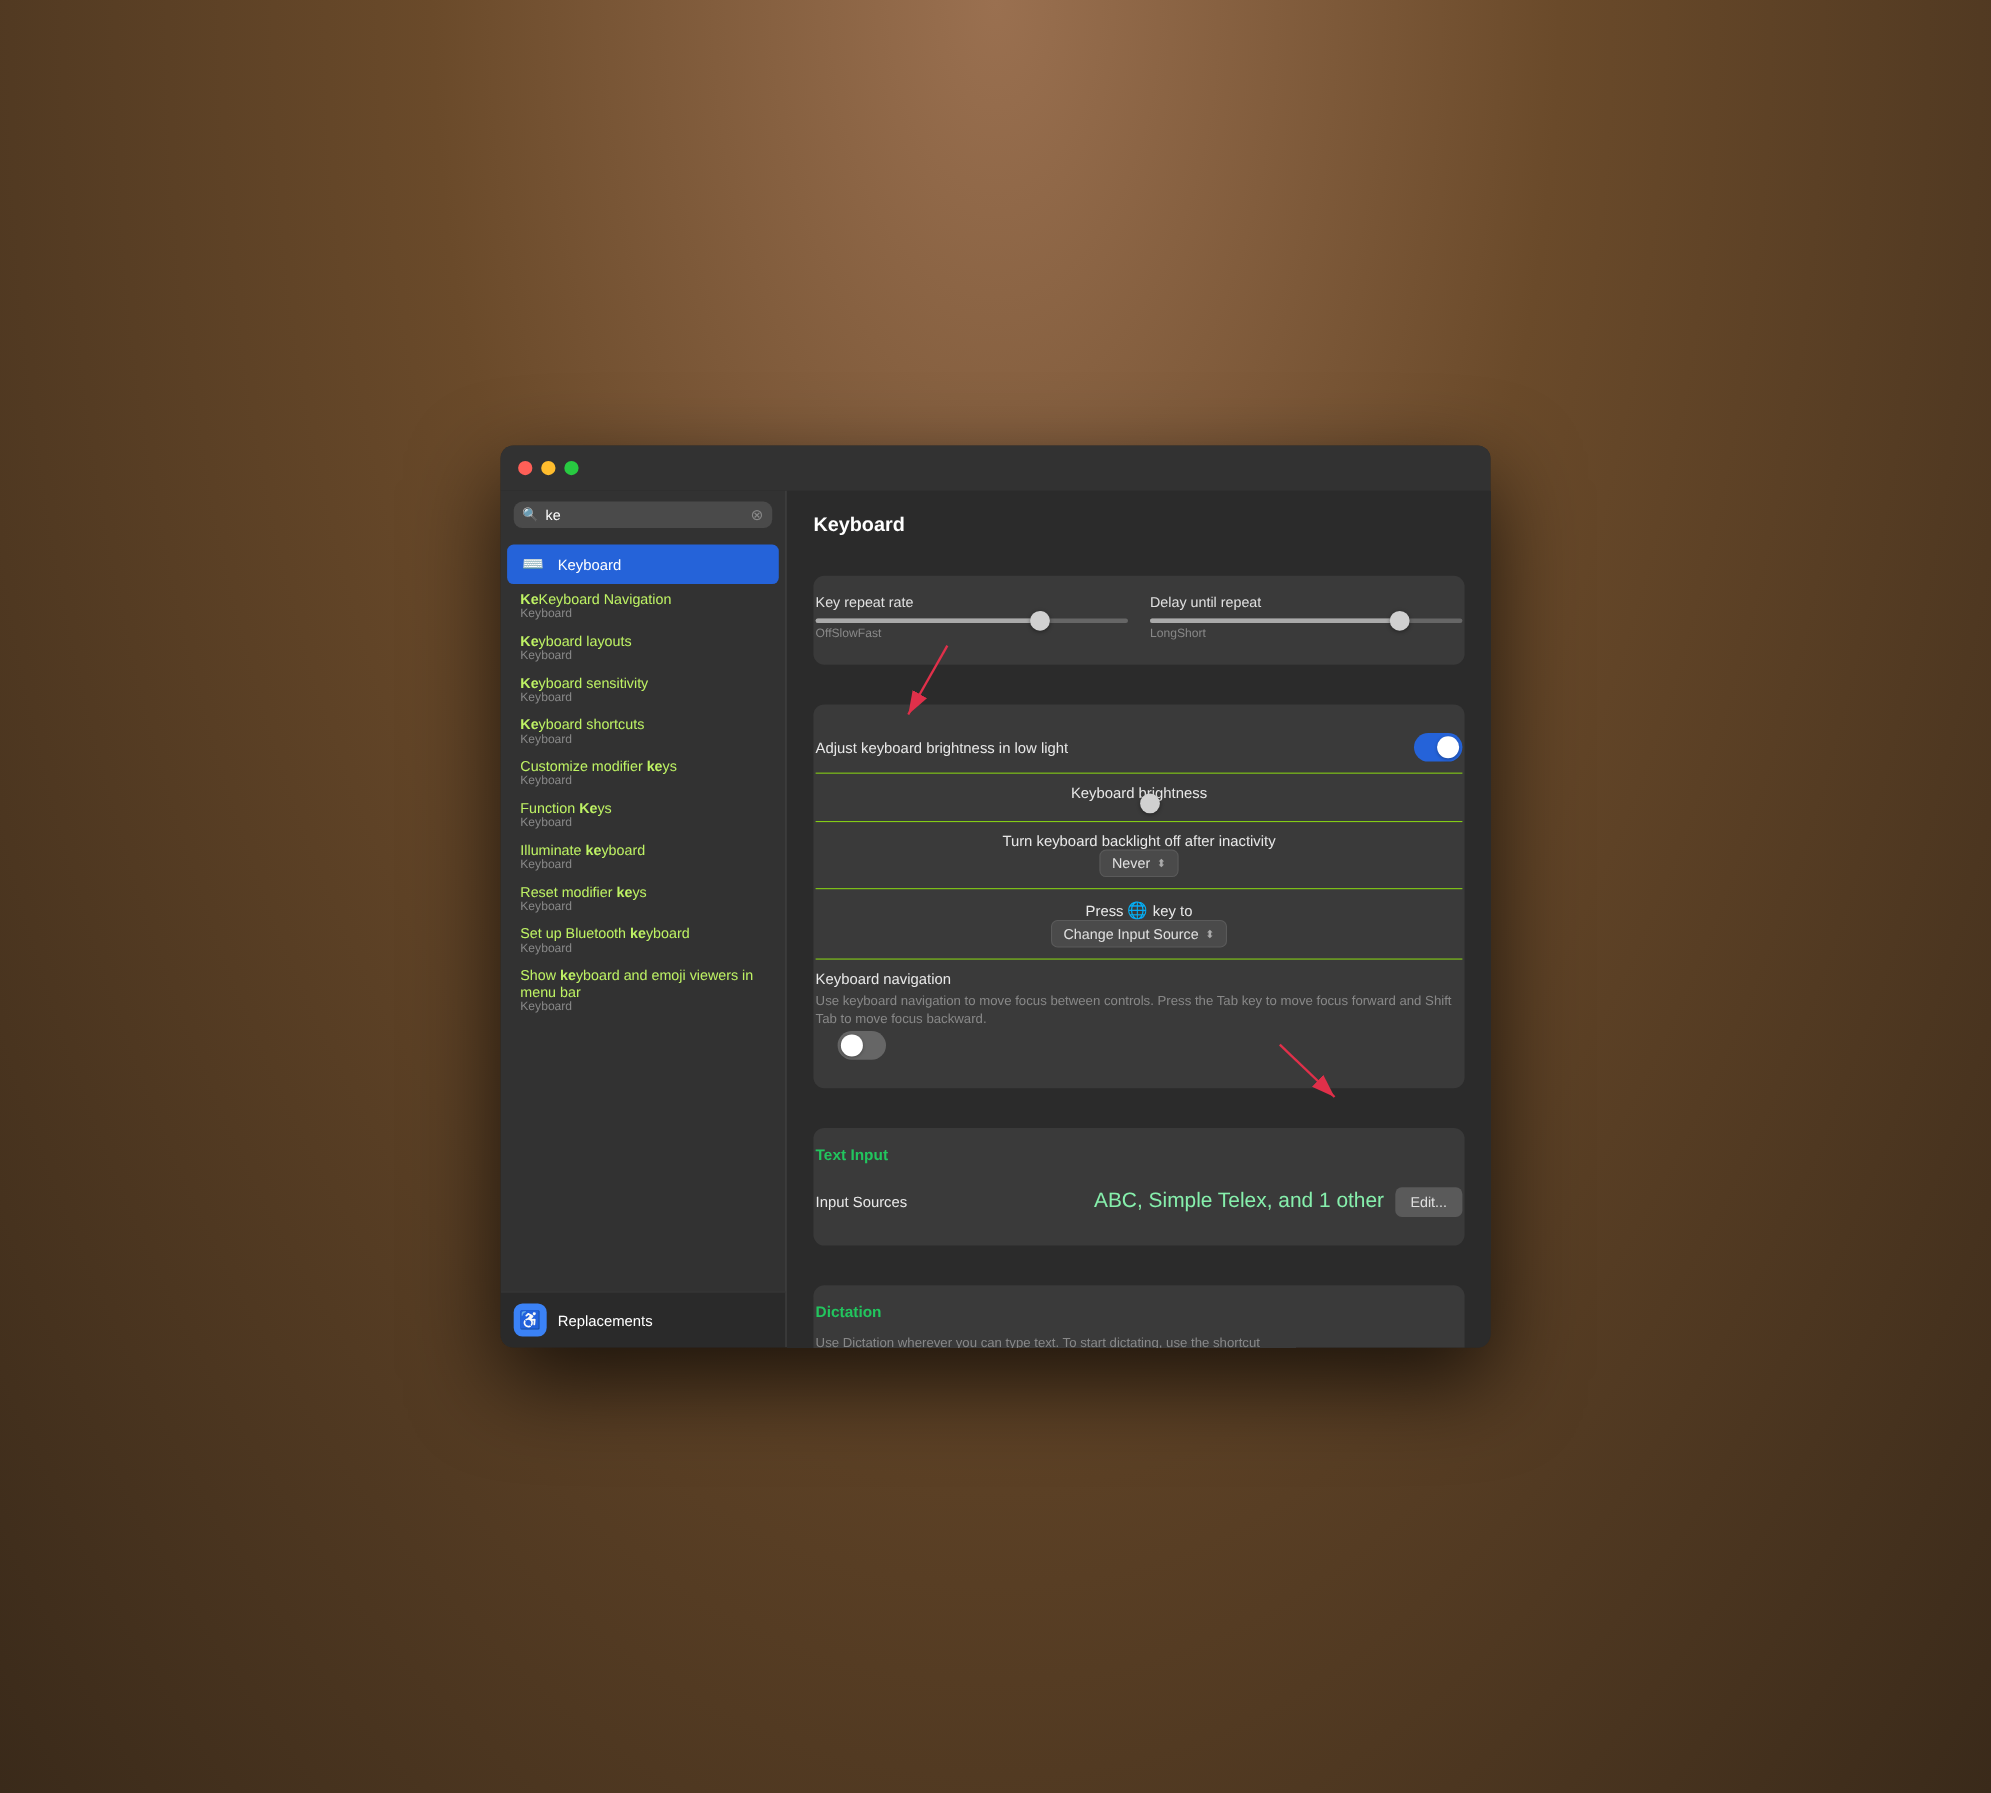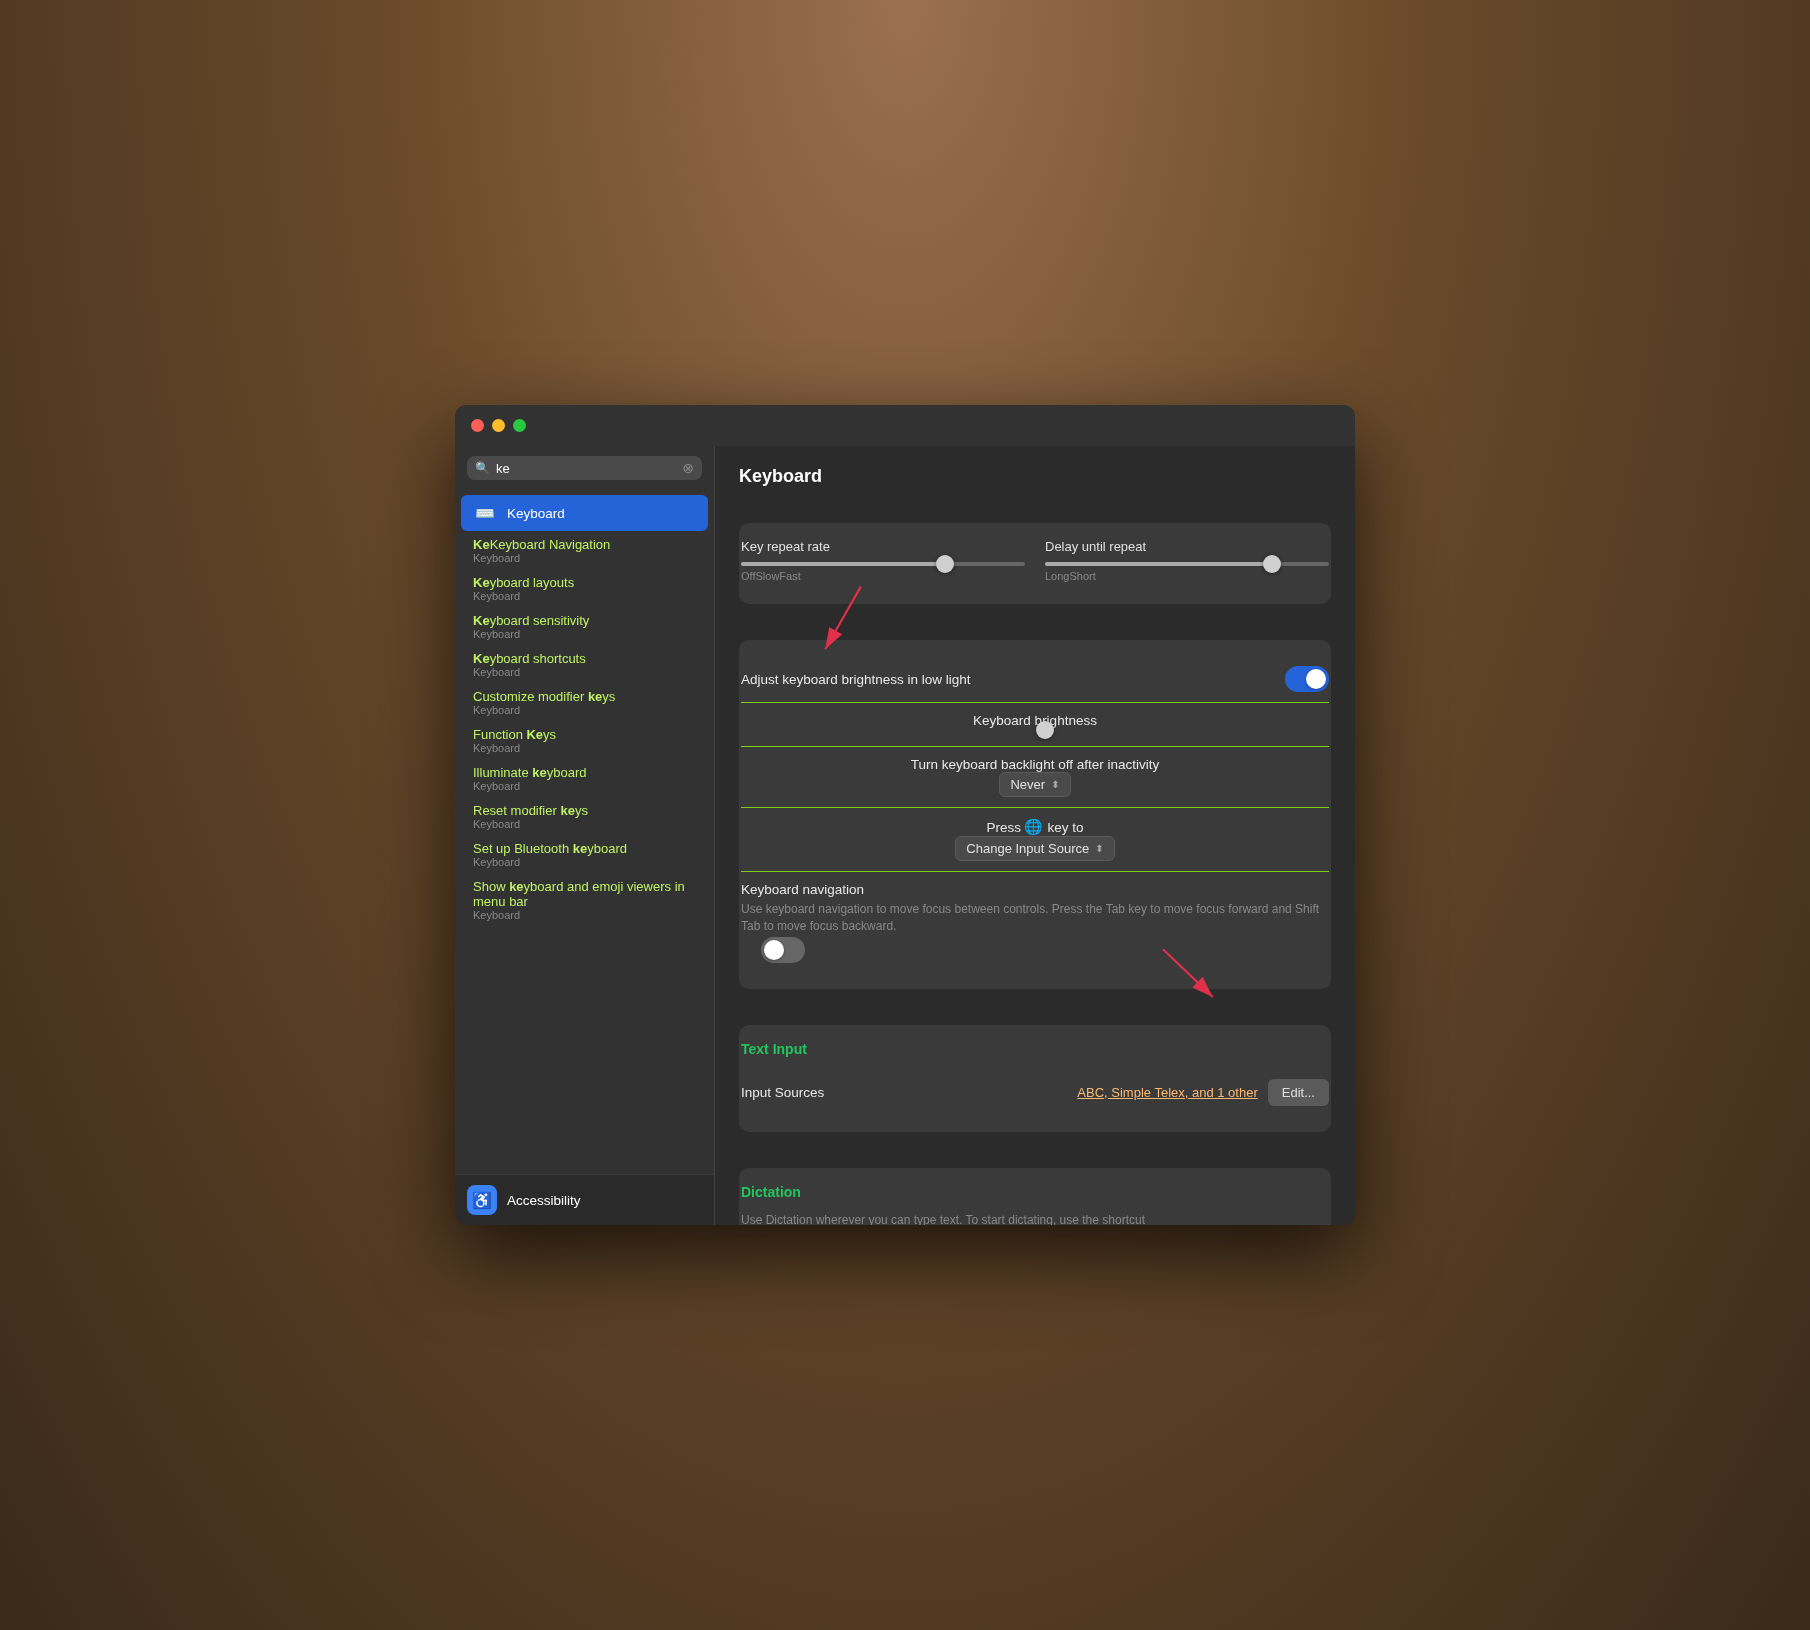--- a/index.html
+++ b/index.html
@@ -353,23 +353,22 @@
 
     
     .subsection-title {
       font-size: 14px;
       font-weight: 600;
       color: #22c55e;
       margin-bottom: 12px;
     }
 
     .input-sources-info {
-      font-size: 13px;
-      color: #fdba74;
-      text-decoration: underline;
+      font-size: 19px;
+      color: #86efac;
     }
 
     
     .accessibility-item {
       display: flex;
       align-items: center;
       padding: 10px 12px;
       gap: 10px;
       background: #2a2a2a;
       border-top: 1px solid #3a3a3a;
@@ -489,21 +488,21 @@
           <div class="sidebar-sub-item-label">
             Show <span style="font-weight:700;">ke</span>yboard and emoji viewers in menu bar
           </div>
           <div class="sidebar-sub-item-sublabel">Keyboard</div>
         </div>
 
       </div>
 
       <div class="accessibility-item">
         <div class="accessibility-icon">♿</div>
-        <span class="sidebar-item-label">Accessibility</span>
+        <span class="sidebar-item-label">Replacements</span>
       </div>
     </div>
 
     <div class="main-content" style="position:relative;">
 
       <div class="section-title">Keyboard</div>
 
       <div class="card">
         <div class="slider-section">
           <div class="slider-group">

